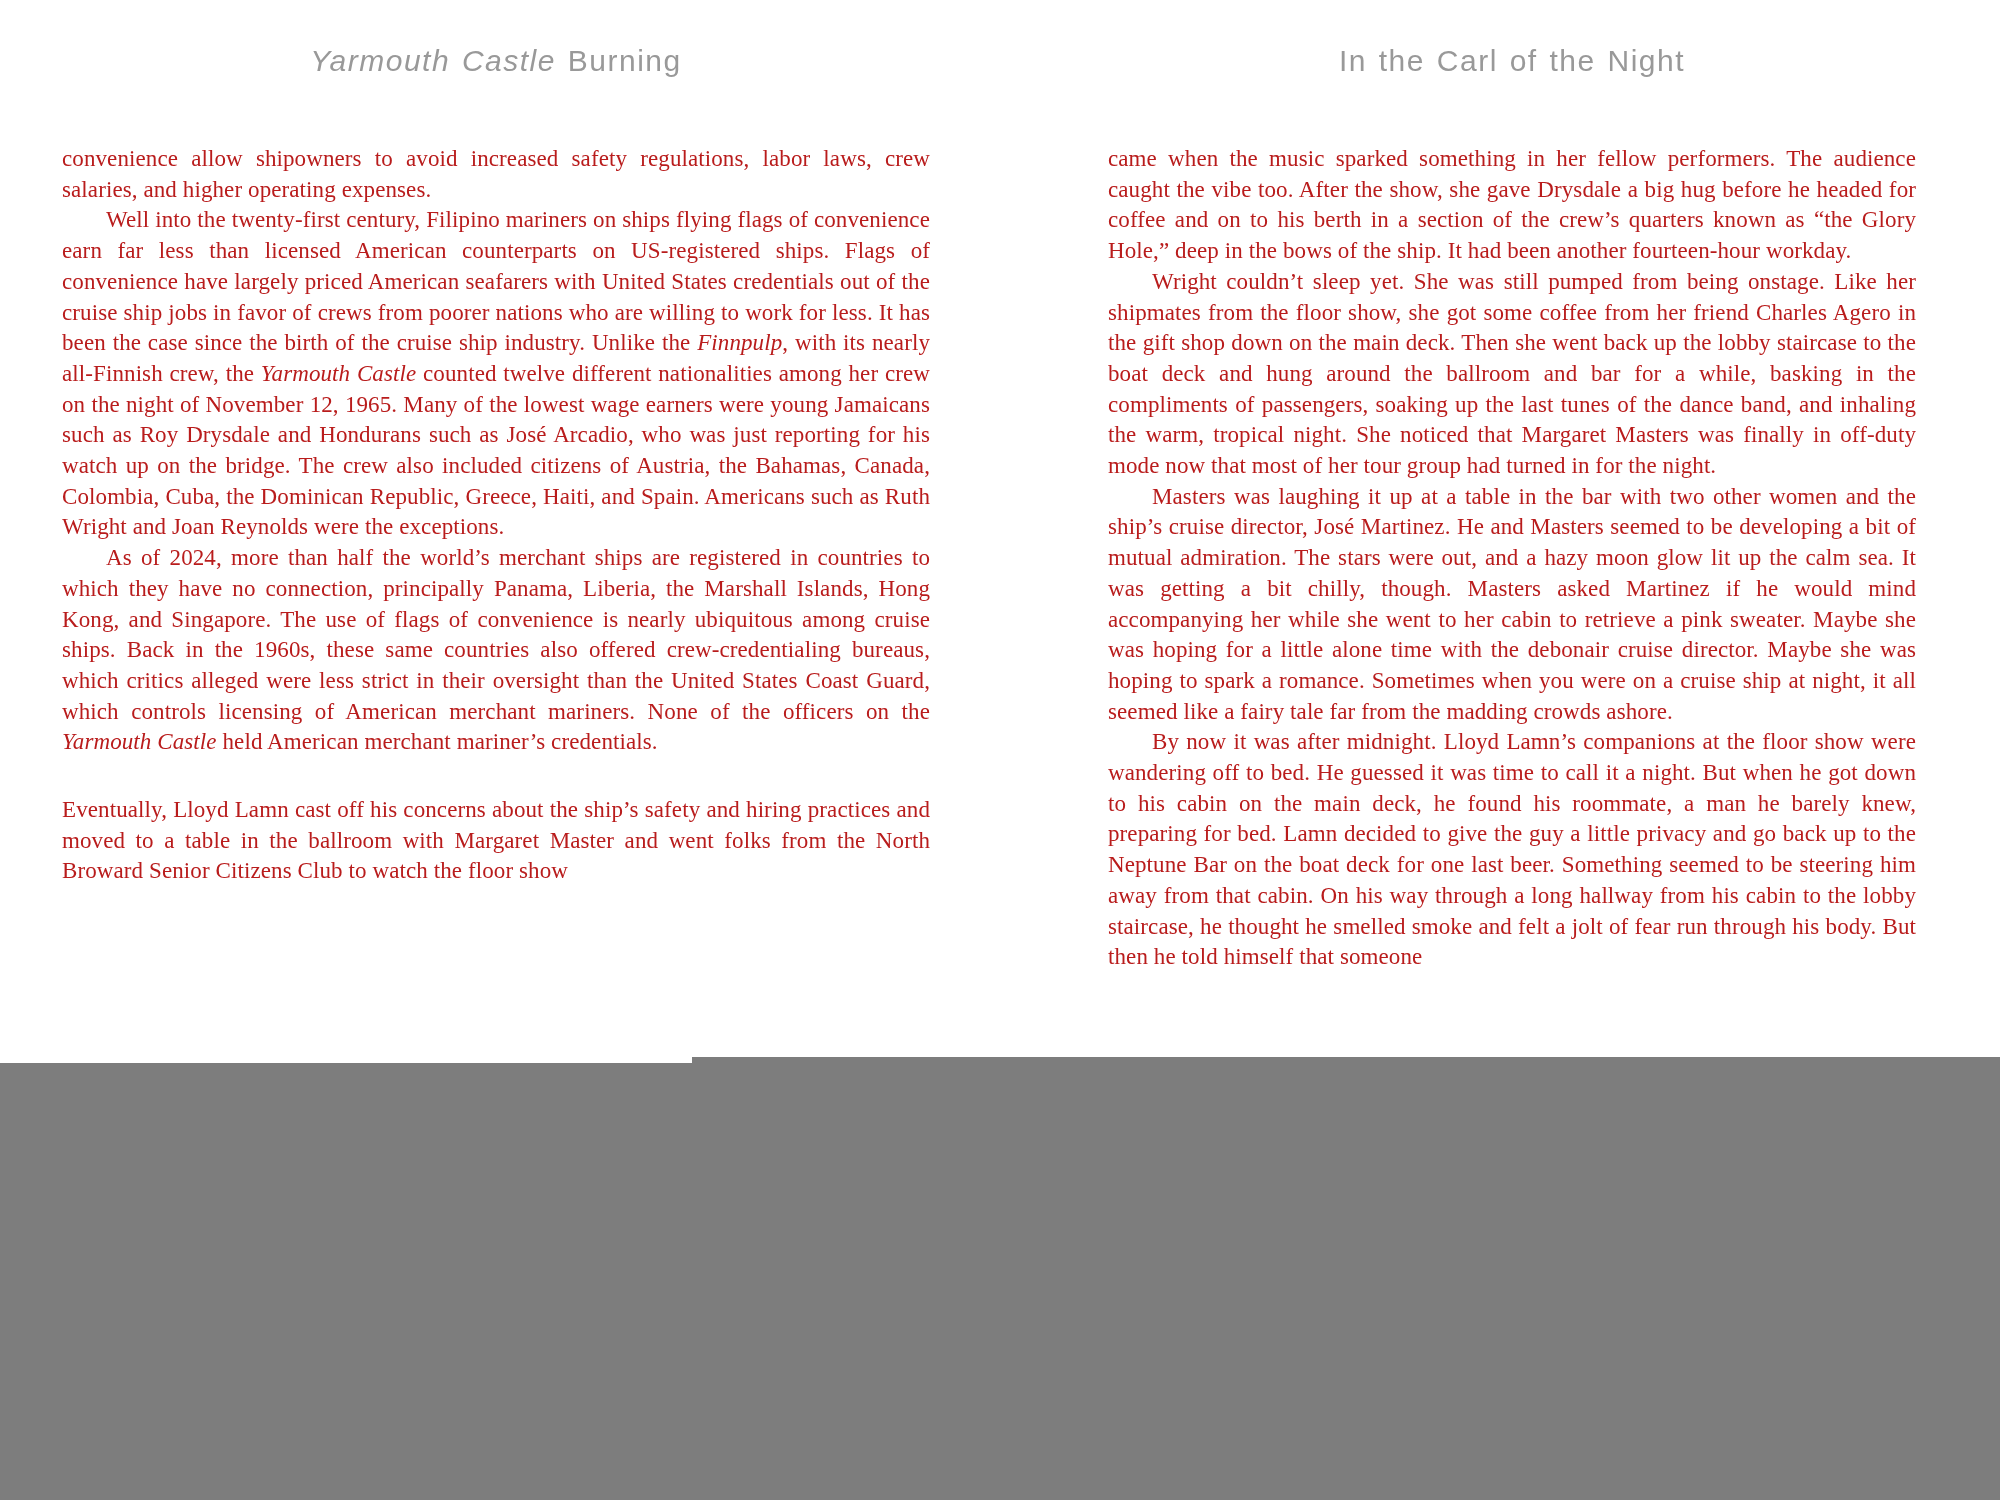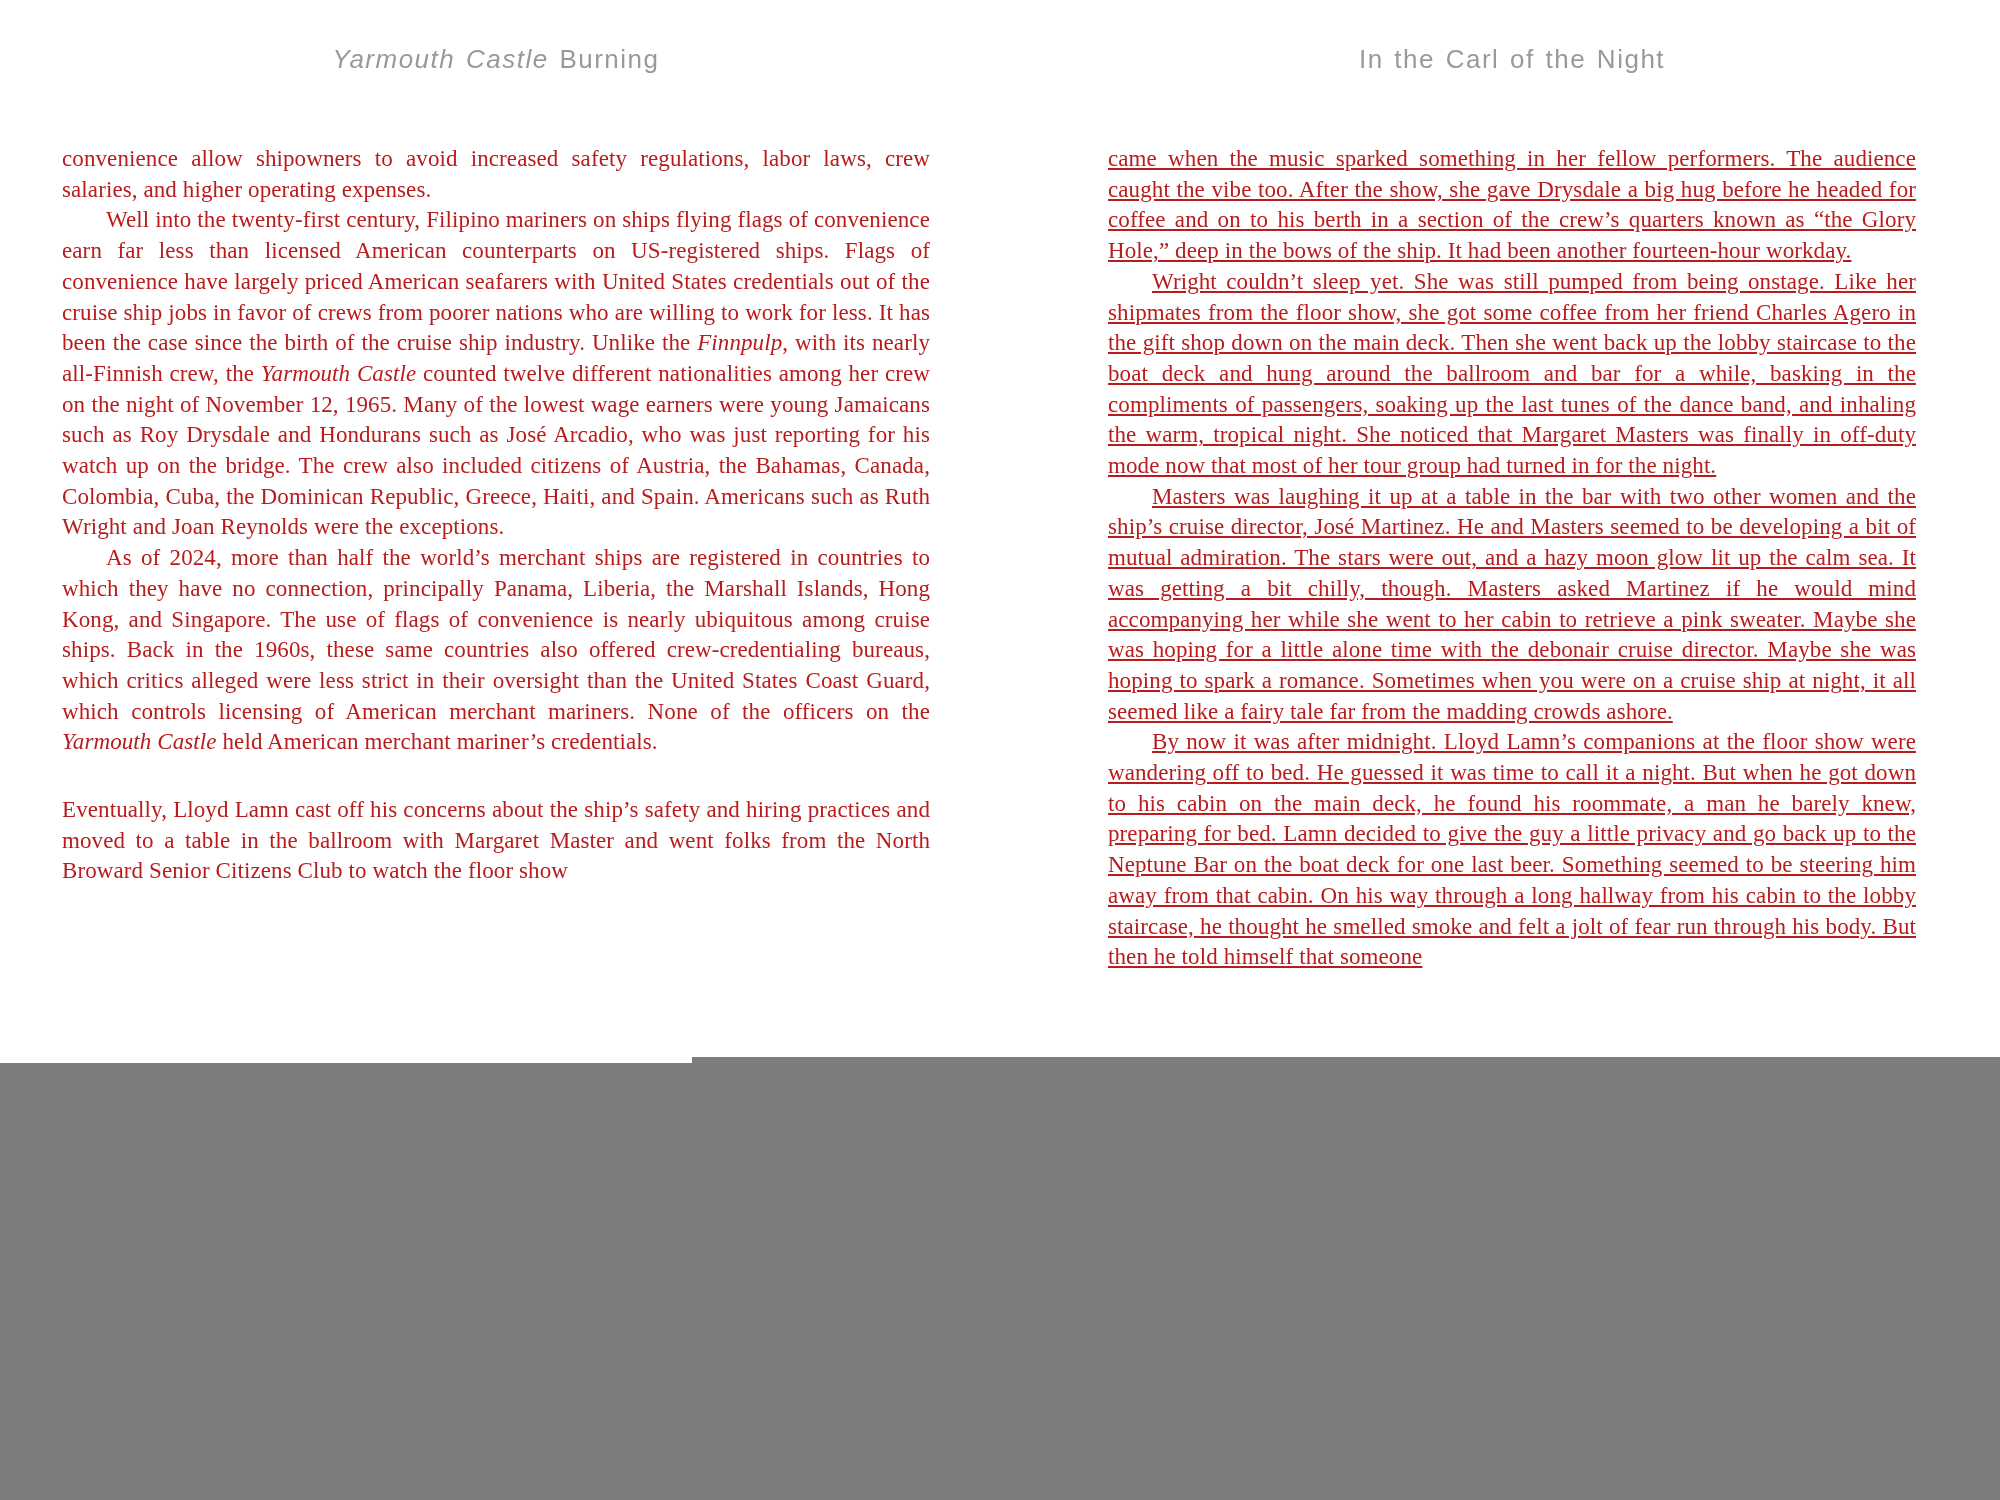--- a/index.html
+++ b/index.html
@@ -13,41 +13,41 @@
     position: relative;
     width: 2000px; height: 1500px;
     background: #ffffff;
     overflow: hidden;
   }
   .running-head {
     position: absolute;
     top: 44px;
     text-align: center;
     font-family: "Liberation Sans", sans-serif;
-    font-size: 26px;
+    font-size: 30px;
     font-weight: 400;
     color: #999999;
     letter-spacing: 1.5px;
     word-spacing: 2px;
     white-space: nowrap;
   }
   .running-head .rh-italic { font-style: italic; }
   .running-head-left  { left: 62px;  width: 868px; }
   .running-head-right { left: 1108px; width: 808px; }
   .text-block {
     position: absolute;
     top: 144px;
     text-align: justify;
     font-size: 23px;
     line-height: 30.7px;
     color: #b91c1c;
     letter-spacing: 0.1px;
   }
   .text-block-left  { left: 62px;  width: 868px; height: 990px; overflow: hidden; }
-  .text-block-right { left: 1108px; width: 808px; height: 990px; overflow: hidden; text-decoration: underline; }
+  .text-block-right { left: 1108px; width: 808px; height: 990px; overflow: hidden; }
   .text-block p { margin: 0; padding: 0; }
   .text-block p.indent { text-indent: 44px; }
   .text-block p.section-break { margin-top: 37px; }
   .text-block i { }
   .gray-mask {
     position: absolute;
     background: #7d7d7d;
   }
   .gray-mask-left  { left: 0;     top: 1063px; width: 692px;  height: 437px; }
   .gray-mask-right { left: 692px; top: 1057px; width: 1308px; height: 443px; }

